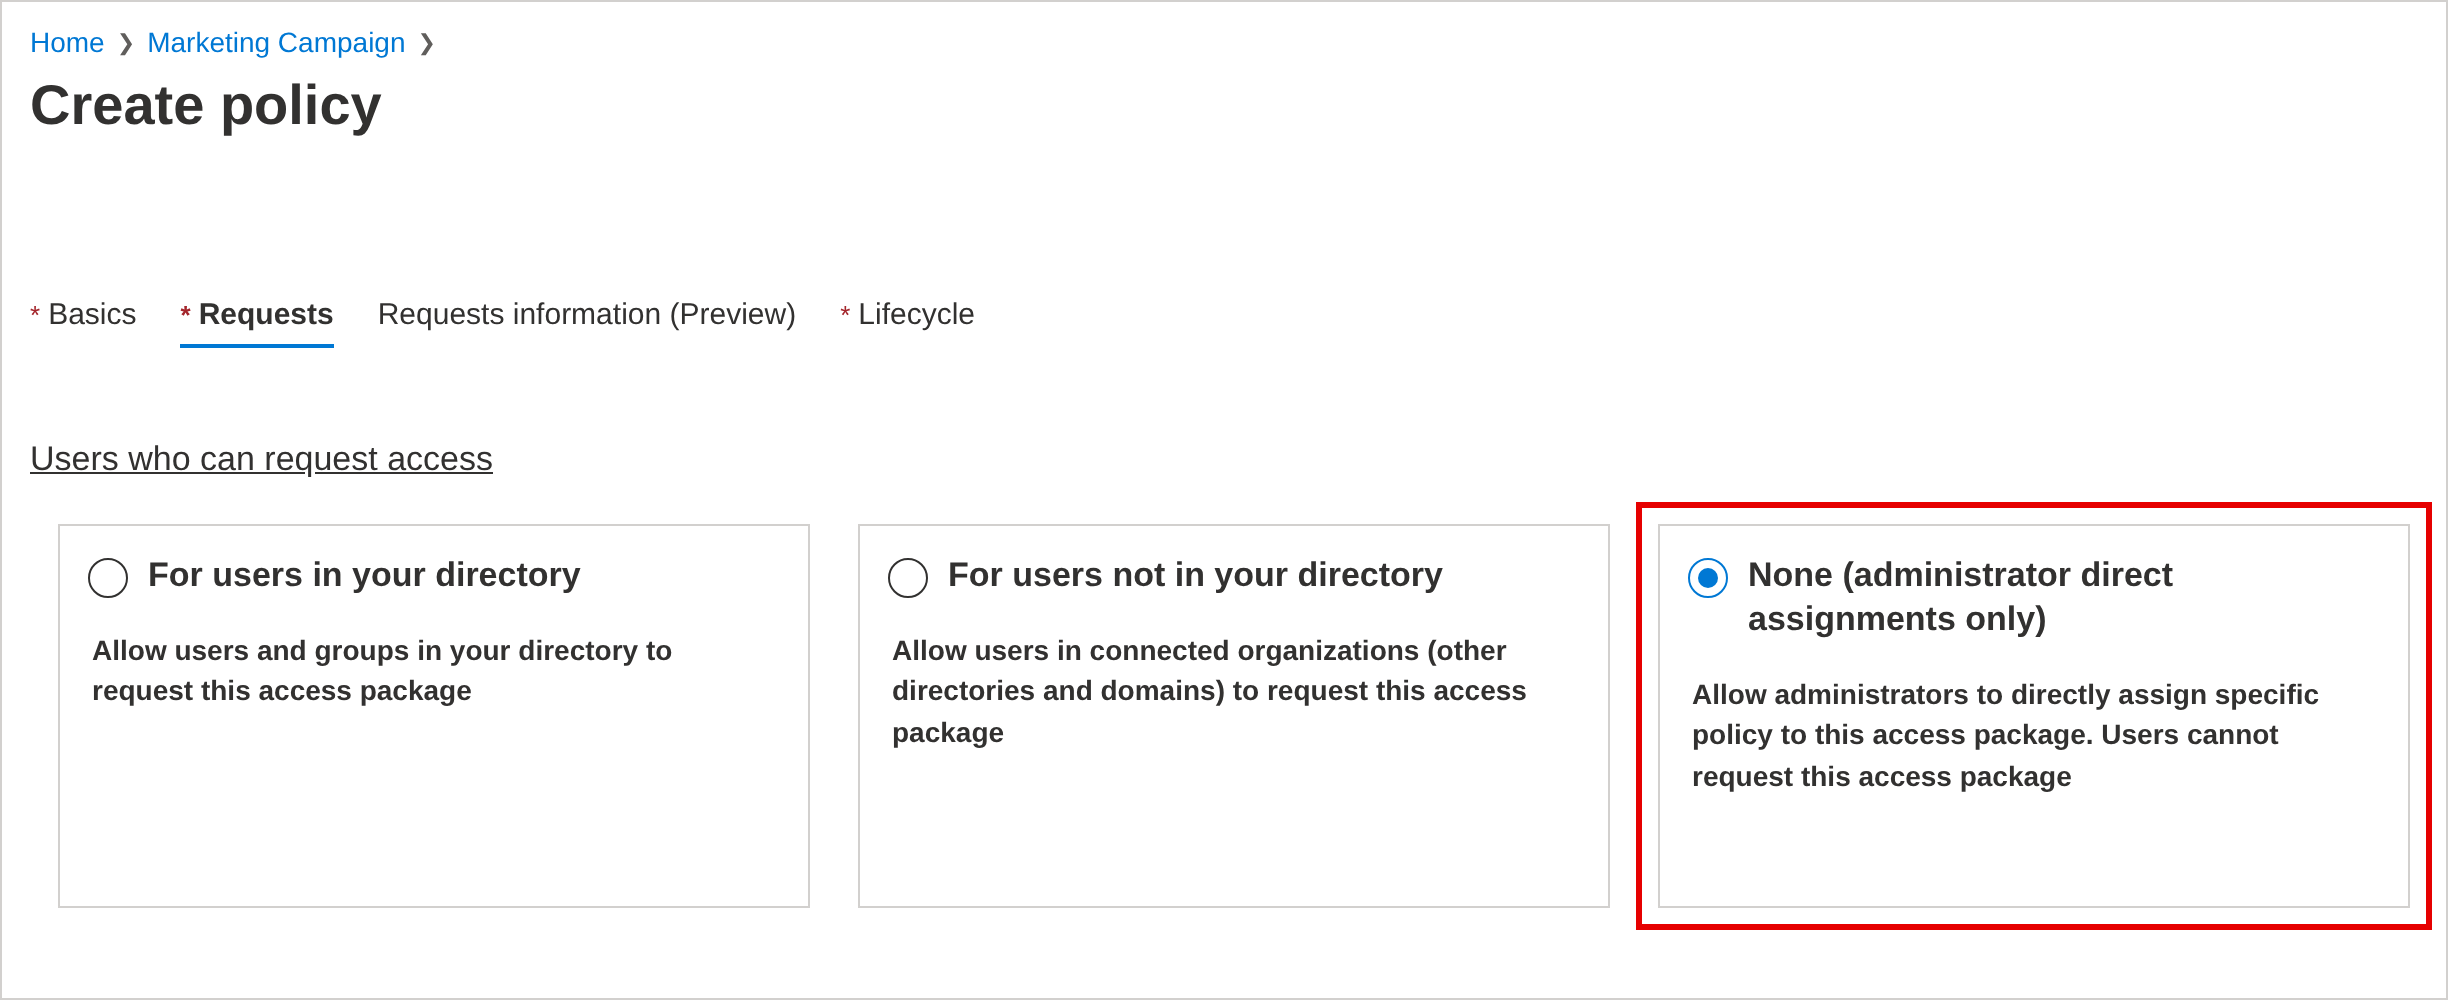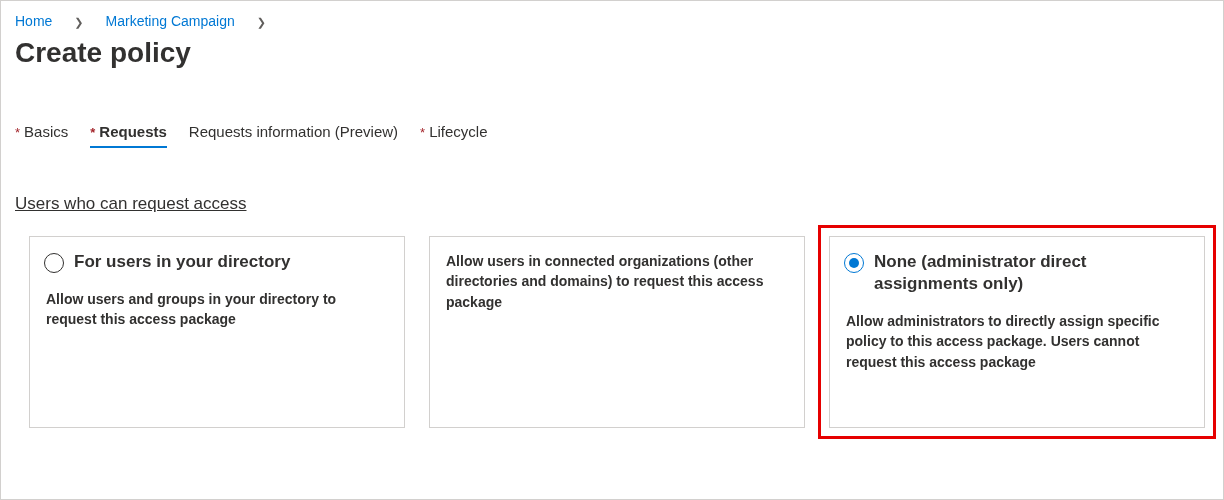--- a/index.html
+++ b/index.html
@@ -12,38 +12,38 @@
       font-size: 14px;
       color: #323130;
       background: #ffffff;
       width: 1224px;
       height: 500px;
       border: 1px solid #d2d0ce;
       padding: 12px 14px;
     }
     .breadcrumb {
       display: flex;
-      align-items: flex-end;
-      gap: 22px;
+      align-items: center;
+      gap: 6px;
       font-size: 14px;
       margin-bottom: 8px;
     }
     .breadcrumb-link {
       color: #0078d4;
       cursor: pointer;
     }
     .breadcrumb-sep {
       color: #605e5c;
       font-size: 11px;
     }
     .page-title {
       font-size: 28px;
       font-weight: 600;
       color: #323130;
-      margin-bottom: 54px;
+      margin-bottom: 80px;
     }
     .tabs {
       display: flex;
       gap: 22px;
       margin-bottom: 46px;
     }
     .tab {
       display: flex;
       align-items: baseline;
       gap: 2px;
@@ -161,20 +161,24 @@
 <div class="cards">
   <div class="card">
     <div class="card-header">
       <div class="radio"></div>
       <div class="card-title">For users in your directory</div>
     </div>
     <div class="card-desc">Allow users and groups in your directory to request this access package</div>
   </div>
 
   <div class="card">
+    <div class="card-header">
+      <div class="radio"></div>
+      <div class="card-title">For users not in your directory</div>
+    </div>
     <div class="card-desc">Allow users in connected organizations (other directories and domains) to request this access package</div>
   </div>
 
   <div class="card highlight">
     <div class="card-header">
       <div class="radio selected"></div>
       <div class="card-title">None (administrator direct assignments only)</div>
     </div>
     <div class="card-desc">Allow administrators to directly assign specific policy to this access package. Users cannot request this access package</div>
   </div>

